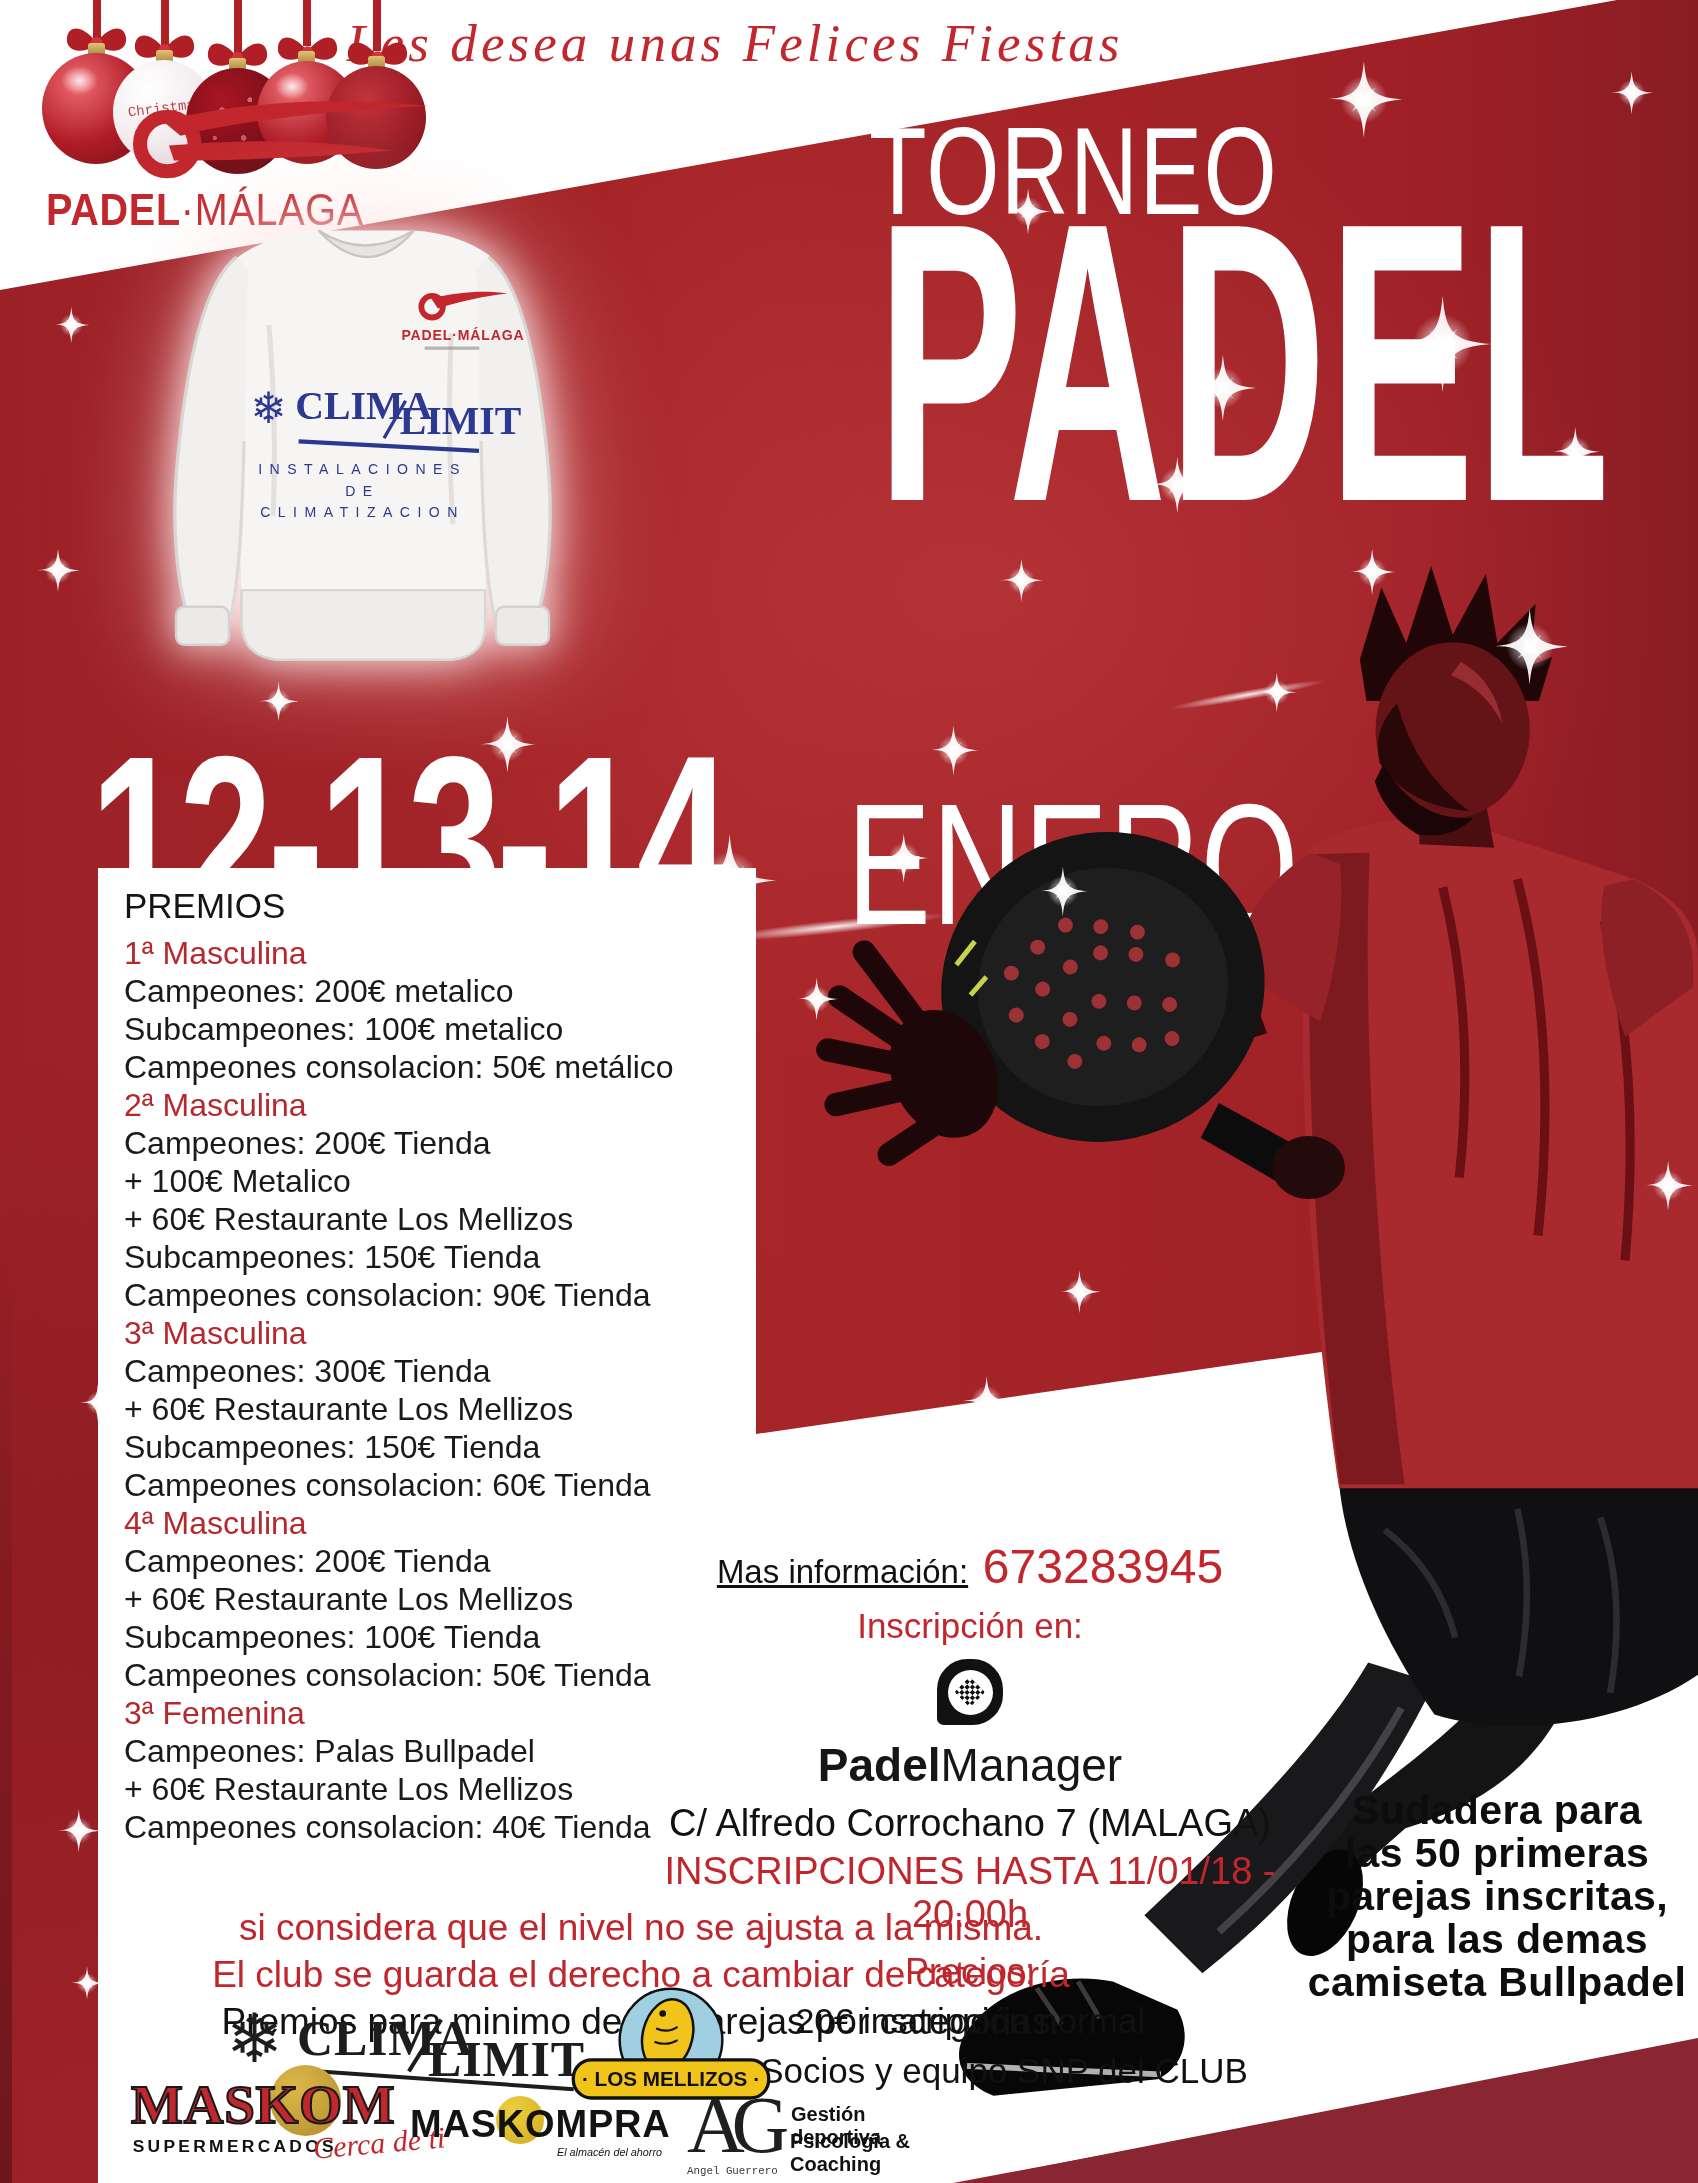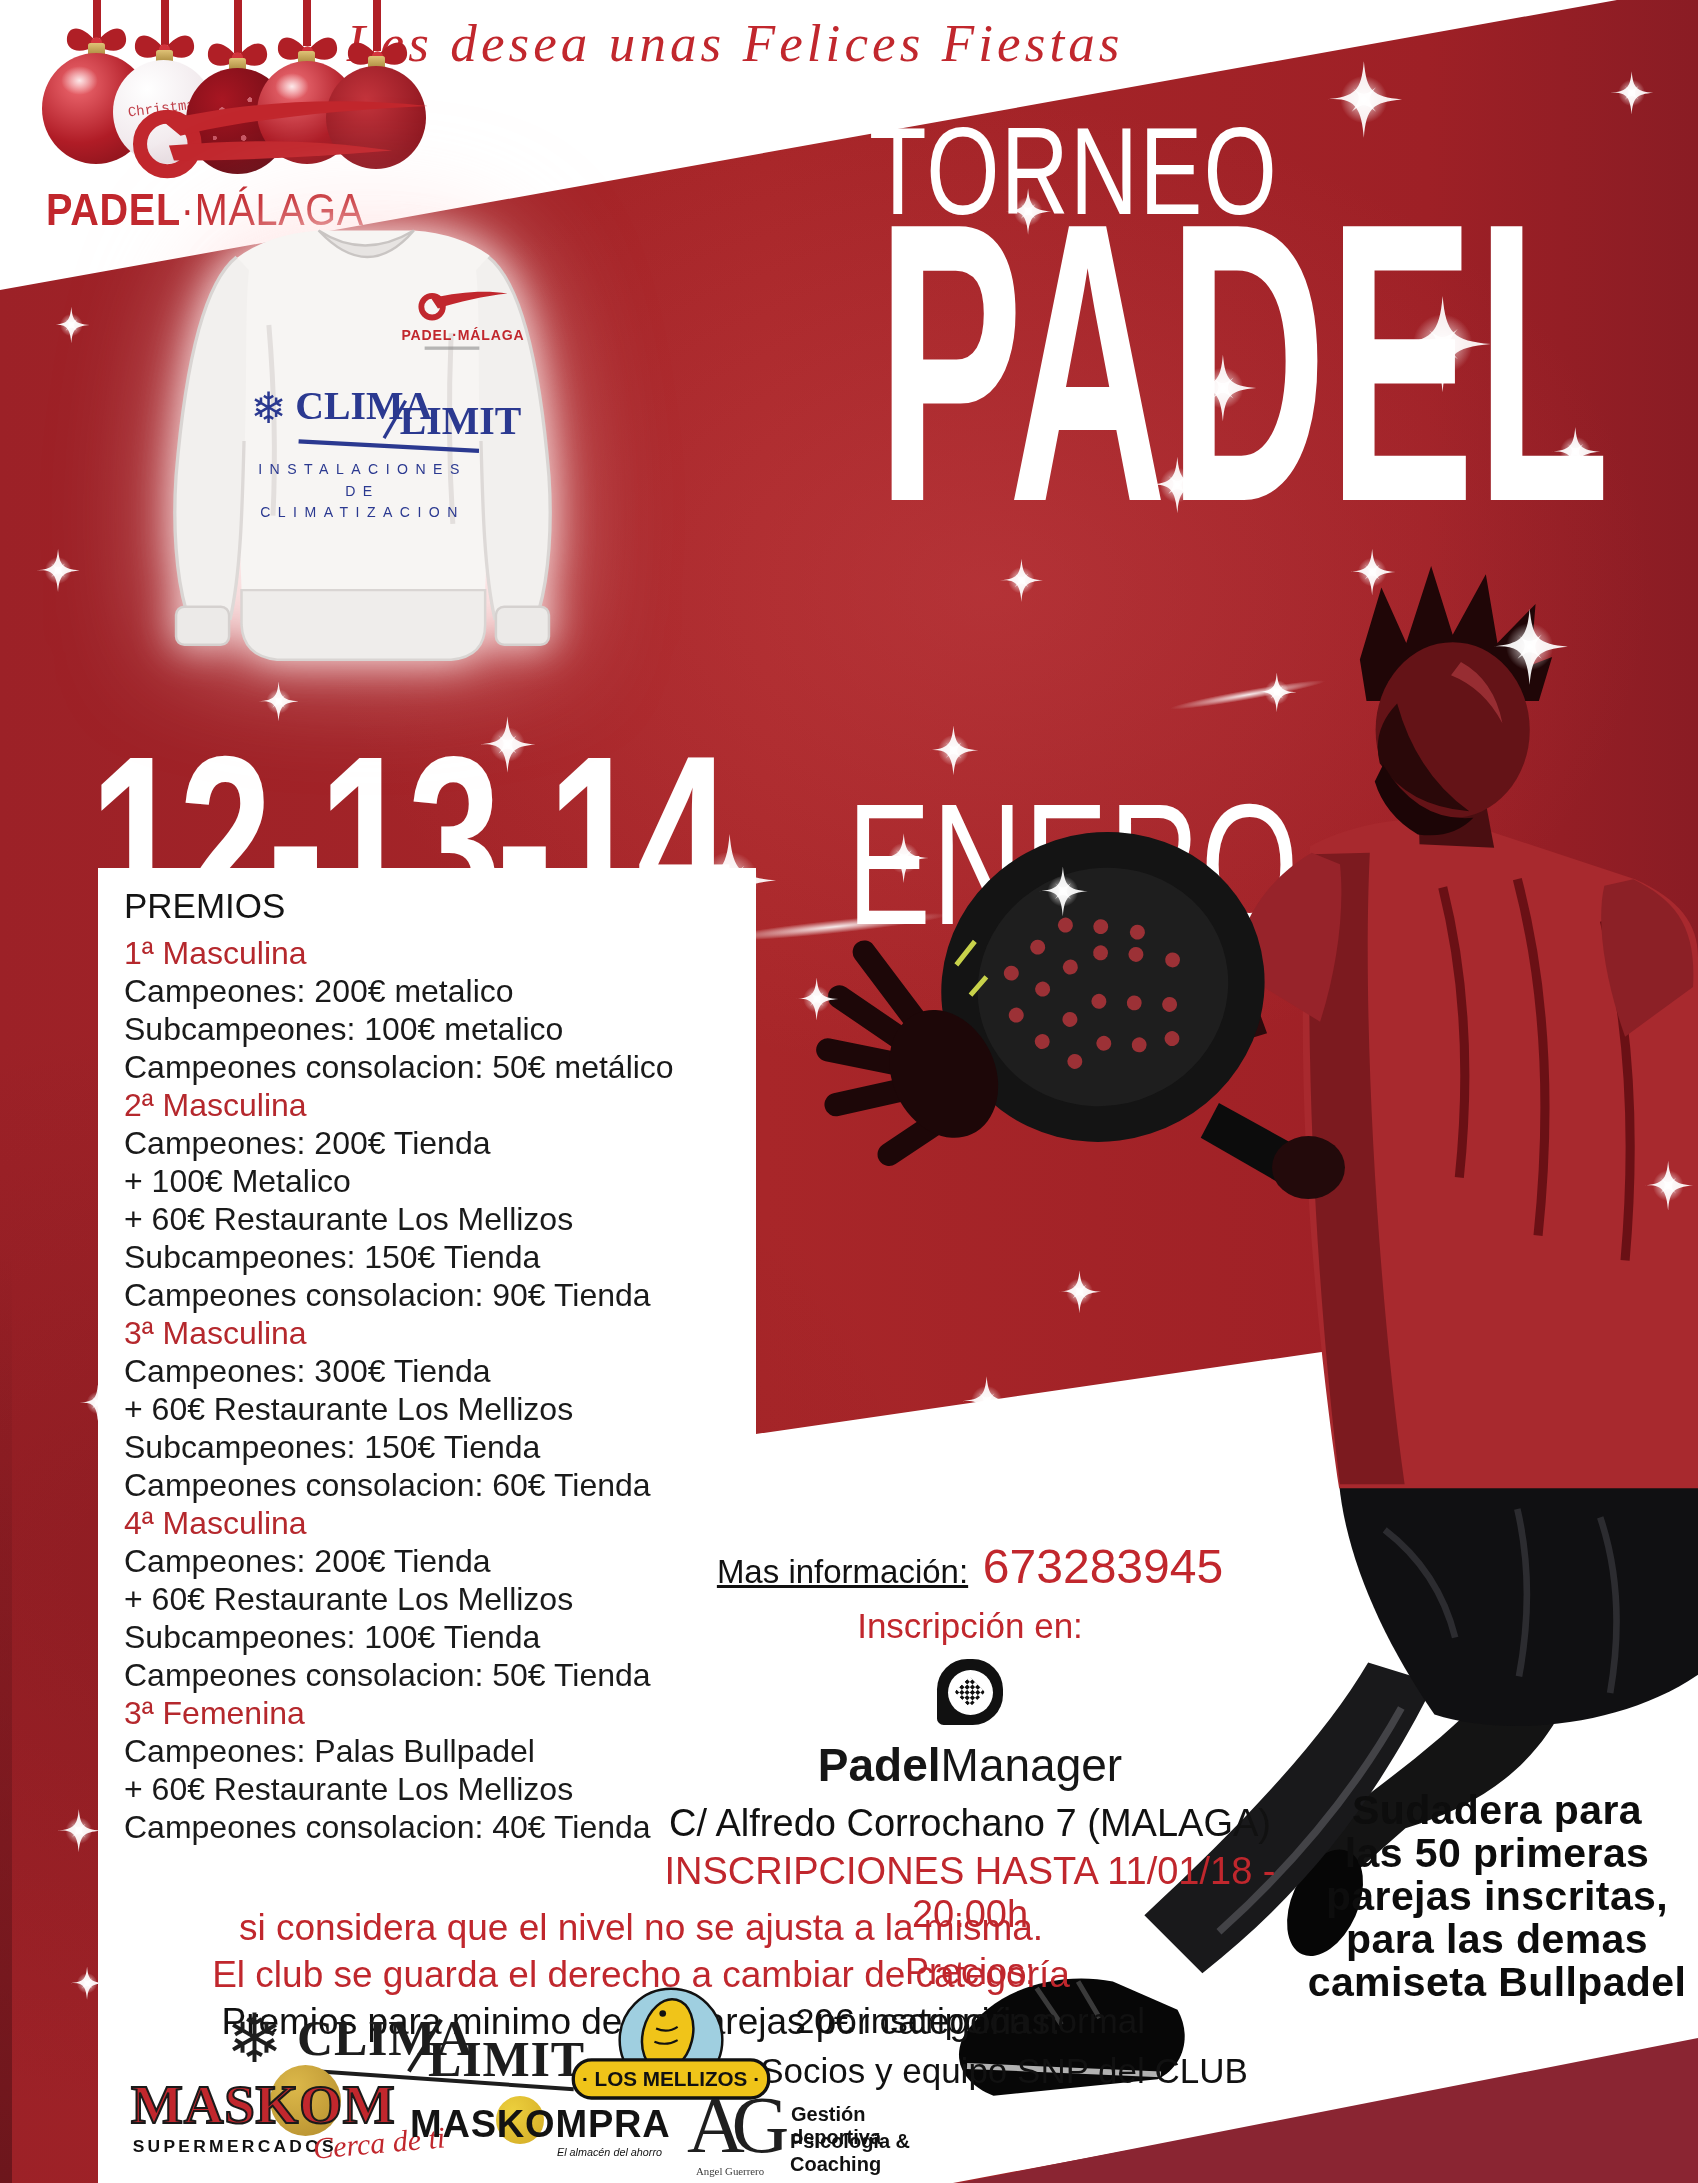--- a/index.html
+++ b/index.html
@@ -116,21 +116,21 @@
     font-style:italic;font-size:30px;color:#c1272d;transform:rotate(-5deg);}
   .maskompra{left:410px;top:2103px;width:257px;height:66px;}
   .maskompra .circle{position:absolute;left:86px;top:-6.6px;width:48px;height:48px;border-radius:50%;
     background:radial-gradient(circle at 35% 30%,#eccf3d,#d3ab25);}
   .maskompra .name{position:absolute;left:0;top:0;font-size:38px;font-weight:bold;color:#131313;
     letter-spacing:0.8px;}
   .maskompra .sub{position:absolute;right:5px;top:43px;font-size:10.8px;font-style:italic;color:#131313;}
   .ag{left:687px;top:2085px;width:265px;height:91px;color:#1f1f1f;}
   .ag .initials{position:absolute;left:0;top:0;font-family:"Liberation Serif",serif;font-size:80px;
     line-height:80px;letter-spacing:-13.3px;}
-  .ag .agname{position:absolute;left:9px;top:80px;font-family:Liberation Serif, serif;font-size:10.8px;color:#3a3a3a;}
+  .ag .agname{position:absolute;left:0;top:80px;font-family:Liberation Mono, monospace;font-size:10.8px;color:#3a3a3a;}
   .ag .l1{position:absolute;left:104px;top:18px;font-size:20px;font-weight:bold;color:#111;}
   .ag .l2{position:absolute;left:91px;top:45px;font-size:20px;font-weight:bold;color:#111;margin-left:12px;}
   
   .player-svg{left:788px;top:489px;}
   .sparkles-svg{left:0;top:0;pointer-events:none;}
 </style>
 </head>
 <body>
 
 <svg width="0" height="0" style="position:absolute">

